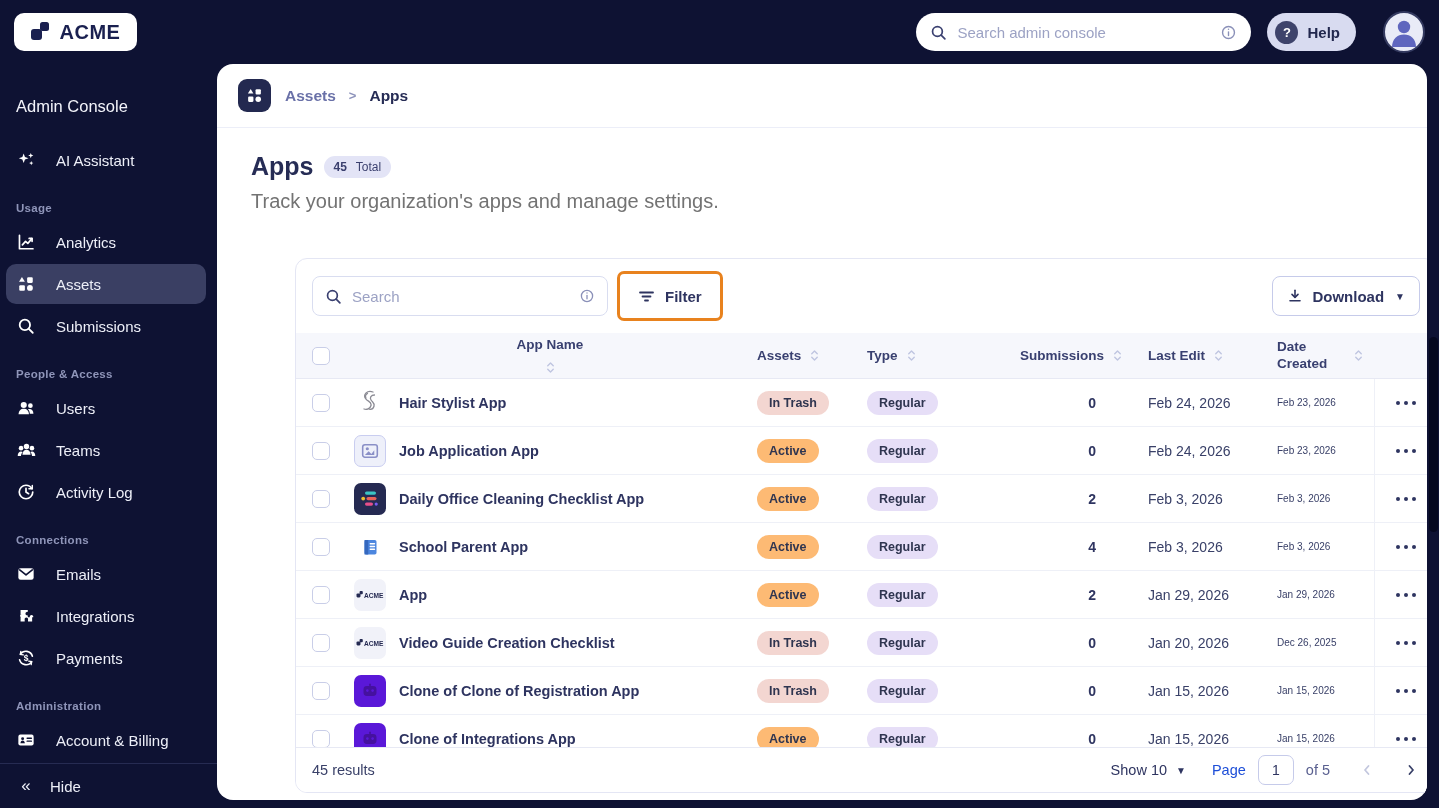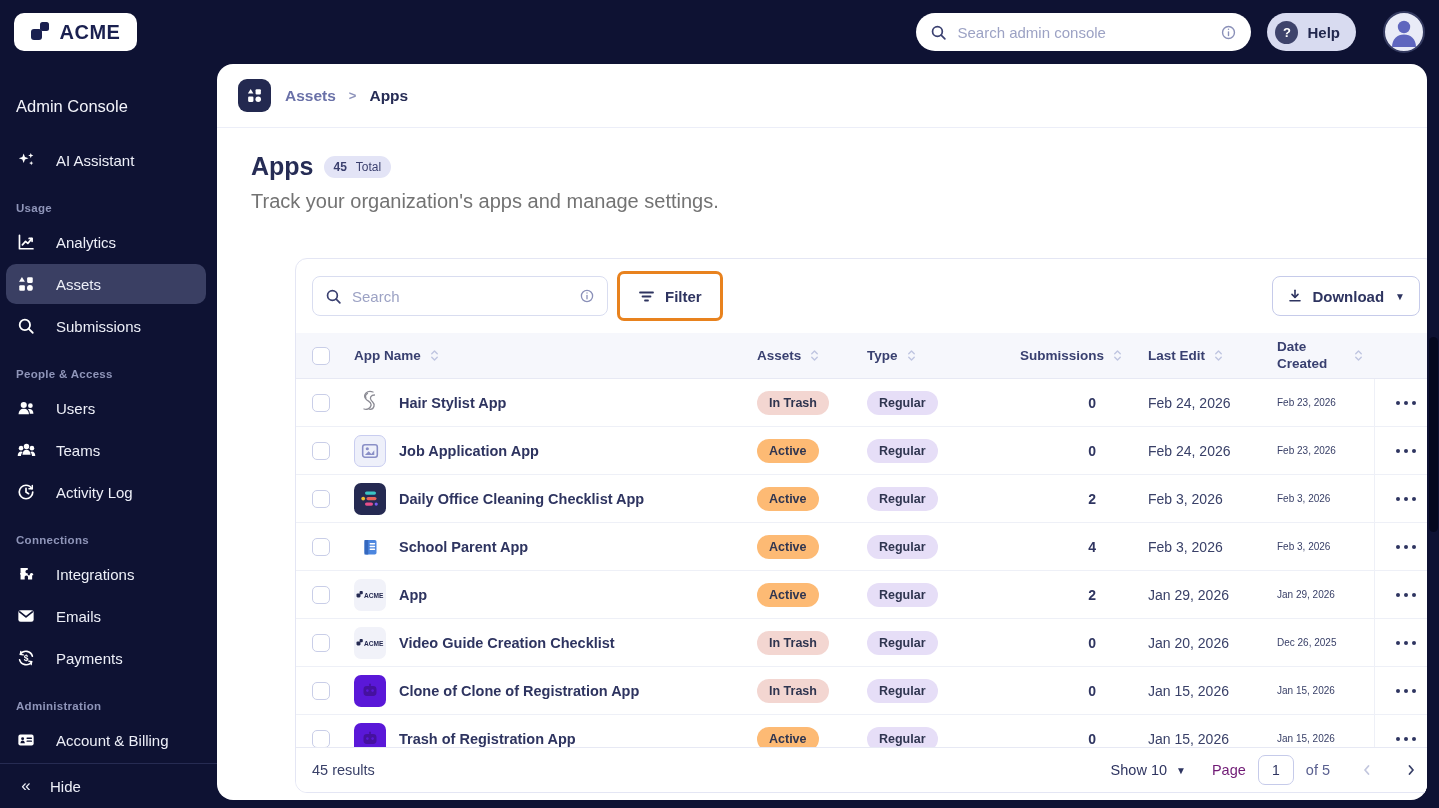--- a/index.html
+++ b/index.html
@@ -74,21 +74,21 @@
   .filter-btn { height:40px; padding:0 16px; background:#fff; border:none; border-radius:5px; display:flex; align-items:center;
     gap:10px; font-size:15px; font-weight:bold; color:#2E3460; cursor:pointer; font-family:inherit; }
   .toolbar-spacer { flex:1; }
   .download-btn { height:40px; padding:0 14px; background:#fff; border:1px solid #C6CBEA; border-radius:8px;
     display:flex; align-items:center; gap:9px; font-size:15px; font-weight:bold; color:#2E3460; cursor:pointer; font-family:inherit; }
   .download-caret { font-size:10px; color:#2E3460; margin-left:2px; }
 
   .grid-row { display:grid; grid-template-columns:50px 1fr 110px 135px 140px 130px 113px 62px; align-items:center; }
   .thead { height:46px; background:#F6F7FC; border-bottom:1px solid #E7E9F4; font-size:13.5px; font-weight:bold; color:#394070; }
   .th { display:flex; align-items:center; gap:8px; }
-  .th-appname { padding-left:8px; }
+  .th-appname { padding-left:8px;flex-direction:column; }
   .th-status, .th-type { padding-left:11px; }
   .th-subs { justify-content:flex-end; padding-right:8px; }
   .th-lastedit { padding-left:17px; }
   .th-datecreated { padding-left:16px; padding-right:10px; justify-content:space-between; line-height:1.2; }
   .sort-icon { flex:0 0 auto; }
 
   .trow { height:48px; border-bottom:1px solid #EEF0F7; }
   .cell-cb { display:flex; justify-content:center; }
   .checkbox { width:18px; height:18px; border:1.5px solid #C9CEE8; border-radius:5px; background:#fff; cursor:pointer; }
   .cell-name { display:flex; align-items:center; gap:13px; padding-left:8px; min-width:0; }
@@ -105,21 +105,21 @@
   .cell-actions { align-self:stretch; display:flex; align-items:center; justify-content:center; border-left:1px solid #EEF0F7; }
   .dots { display:flex; gap:4px; cursor:pointer; padding:6px; }
   .dots i { width:4px; height:4px; border-radius:50%; background:#2E3460; }
 
   .tfooter { position:absolute; left:0; right:0; bottom:0; height:45px; background:#fff; border-top:1px solid #E7E9F4;
     display:flex; align-items:center; padding:0 18px 0 16px; }
   .results { font-size:14.5px; color:#394068; }
   .tfooter-spacer { flex:1; }
   .show-select { display:flex; align-items:center; gap:9px; font-size:14.5px; color:#2E3460; cursor:pointer; }
   .show-caret { font-size:10px; color:#2E3460; }
-  .page-label { margin-left:26px; font-size:14.5px; color:#701a75; }
+  .page-label { margin-left:26px; font-size:14.5px; color:#1d4ed8; }
   .page-input { margin-left:12px; width:36px; height:30px; border:1px solid #C6CBEA; border-radius:7px; text-align:center;
     font-size:14px; color:#2E3460; font-family:inherit; outline:none; }
   .of-label { margin-left:12px; font-size:14.5px; color:#5A6090; }
   .pg-chev { margin-left:30px; cursor:pointer; display:flex; align-items:center; }
 
   
   .scroll-thumb { position:absolute; right:1px; top:337px; width:9px; height:195px; background:#05081F; border-radius:5px; }
 </style>
 </head>
 <body>
@@ -239,34 +239,34 @@
           <path d="M13.6 2.2 v3 h-3" stroke-width="1.3"></path>
           <path d="M8 4.8 V8 l2.3 1.5"></path>
         </svg>
     </span>
     <span>Activity Log</span>
   </div>
 
   <div class="section-label">Connections</div>
   <div class="nav-item">
     <span class="nav-icon">
-      <svg width="18" height="18" viewBox="0 0 16 16" fill="#fff">
-          <path d="M6 2.6 h4 v2 a1.7 1.7 0 1 0 0 3.2 v2 h2 a1.7 1.7 0 1 1 3.2 0 h-1 v4 h-4 v-1.6 a1.7 1.7 0 1 0 -3.2 0 V13.8 h-4 v-4 h1.8 a1.7 1.7 0 1 1 0 -3.2 H3 v-4 h3 Z" transform="translate(.4 .2) scale(.92)"></path>
-        </svg>
-    </span>
-    <span>Integrations</span>
-  </div>
-  <div class="nav-item">
-    <span class="nav-icon">
       <svg width="18" height="18" viewBox="0 0 16 16">
           <rect x="1.2" y="2.8" width="13.6" height="10.4" rx="2" fill="#fff"></rect>
           <path d="M2.4 4.4 L8 8.8 L13.6 4.4" stroke="#0E1233" stroke-width="1.5" fill="none" stroke-linecap="round" stroke-linejoin="round"></path>
         </svg>
     </span>
     <span>Emails</span>
+  </div>
+  <div class="nav-item">
+    <span class="nav-icon">
+      <svg width="18" height="18" viewBox="0 0 16 16" fill="#fff">
+          <path d="M6 2.6 h4 v2 a1.7 1.7 0 1 0 0 3.2 v2 h2 a1.7 1.7 0 1 1 3.2 0 h-1 v4 h-4 v-1.6 a1.7 1.7 0 1 0 -3.2 0 V13.8 h-4 v-4 h1.8 a1.7 1.7 0 1 1 0 -3.2 H3 v-4 h3 Z" transform="translate(.4 .2) scale(.92)"></path>
+        </svg>
+    </span>
+    <span>Integrations</span>
   </div>
   <div class="nav-item">
     <span class="nav-icon">
       <svg width="18" height="18" viewBox="0 0 16 16" fill="none" stroke="#fff" stroke-width="1.4" stroke-linecap="round">
           <path d="M13.7 6.4 A6 6 0 0 0 3 4.6"></path>
           <path d="M2.3 9.6 A6 6 0 0 0 13 11.4"></path>
           <path d="M3.4 2.2 L3 4.8 L5.6 5.2" stroke-width="1.2"></path>
           <path d="M12.6 13.8 L13 11.2 L10.4 10.8" stroke-width="1.2"></path>
           <text x="8" y="10.6" font-size="7.5" font-weight="bold" fill="#fff" stroke="none" text-anchor="middle" font-family="Liberation Sans, sans-serif">$</text>
         </svg>
@@ -618,21 +618,21 @@
           </div>
         <div class="cell-name">
           <span class="app-icon" style="background:#5A18D8;">
             <svg width="22" height="22" viewBox="0 0 22 22">
                 <path d="M11 4.2 v2" stroke="#45119F" stroke-width="1.6" stroke-linecap="round"></path>
                 <rect x="4.5" y="6" width="13" height="10" rx="3.4" fill="#45119F"></rect>
                 <circle cx="8.4" cy="10.6" r="1.3" fill="#5A18D8"></circle>
                 <circle cx="13.6" cy="10.6" r="1.3" fill="#5A18D8"></circle>
               </svg>
           </span>
-          <span class="app-name">Trash of Registration App</span>
+          <span class="app-name">Clone of Integrations App</span>
         </div>
         <div class="cell-status"><span class="badge status active">Active</span></div>
         <div class="cell-type"><span class="badge type">Regular</span></div>
         <div class="cell-subs">0</div>
         <div class="cell-date1">Jan 15, 2026</div>
         <div class="cell-date2">Jan 15, 2026</div>
         <div class="cell-actions">
             <span class="dots">
               <i></i>
               <i></i>

